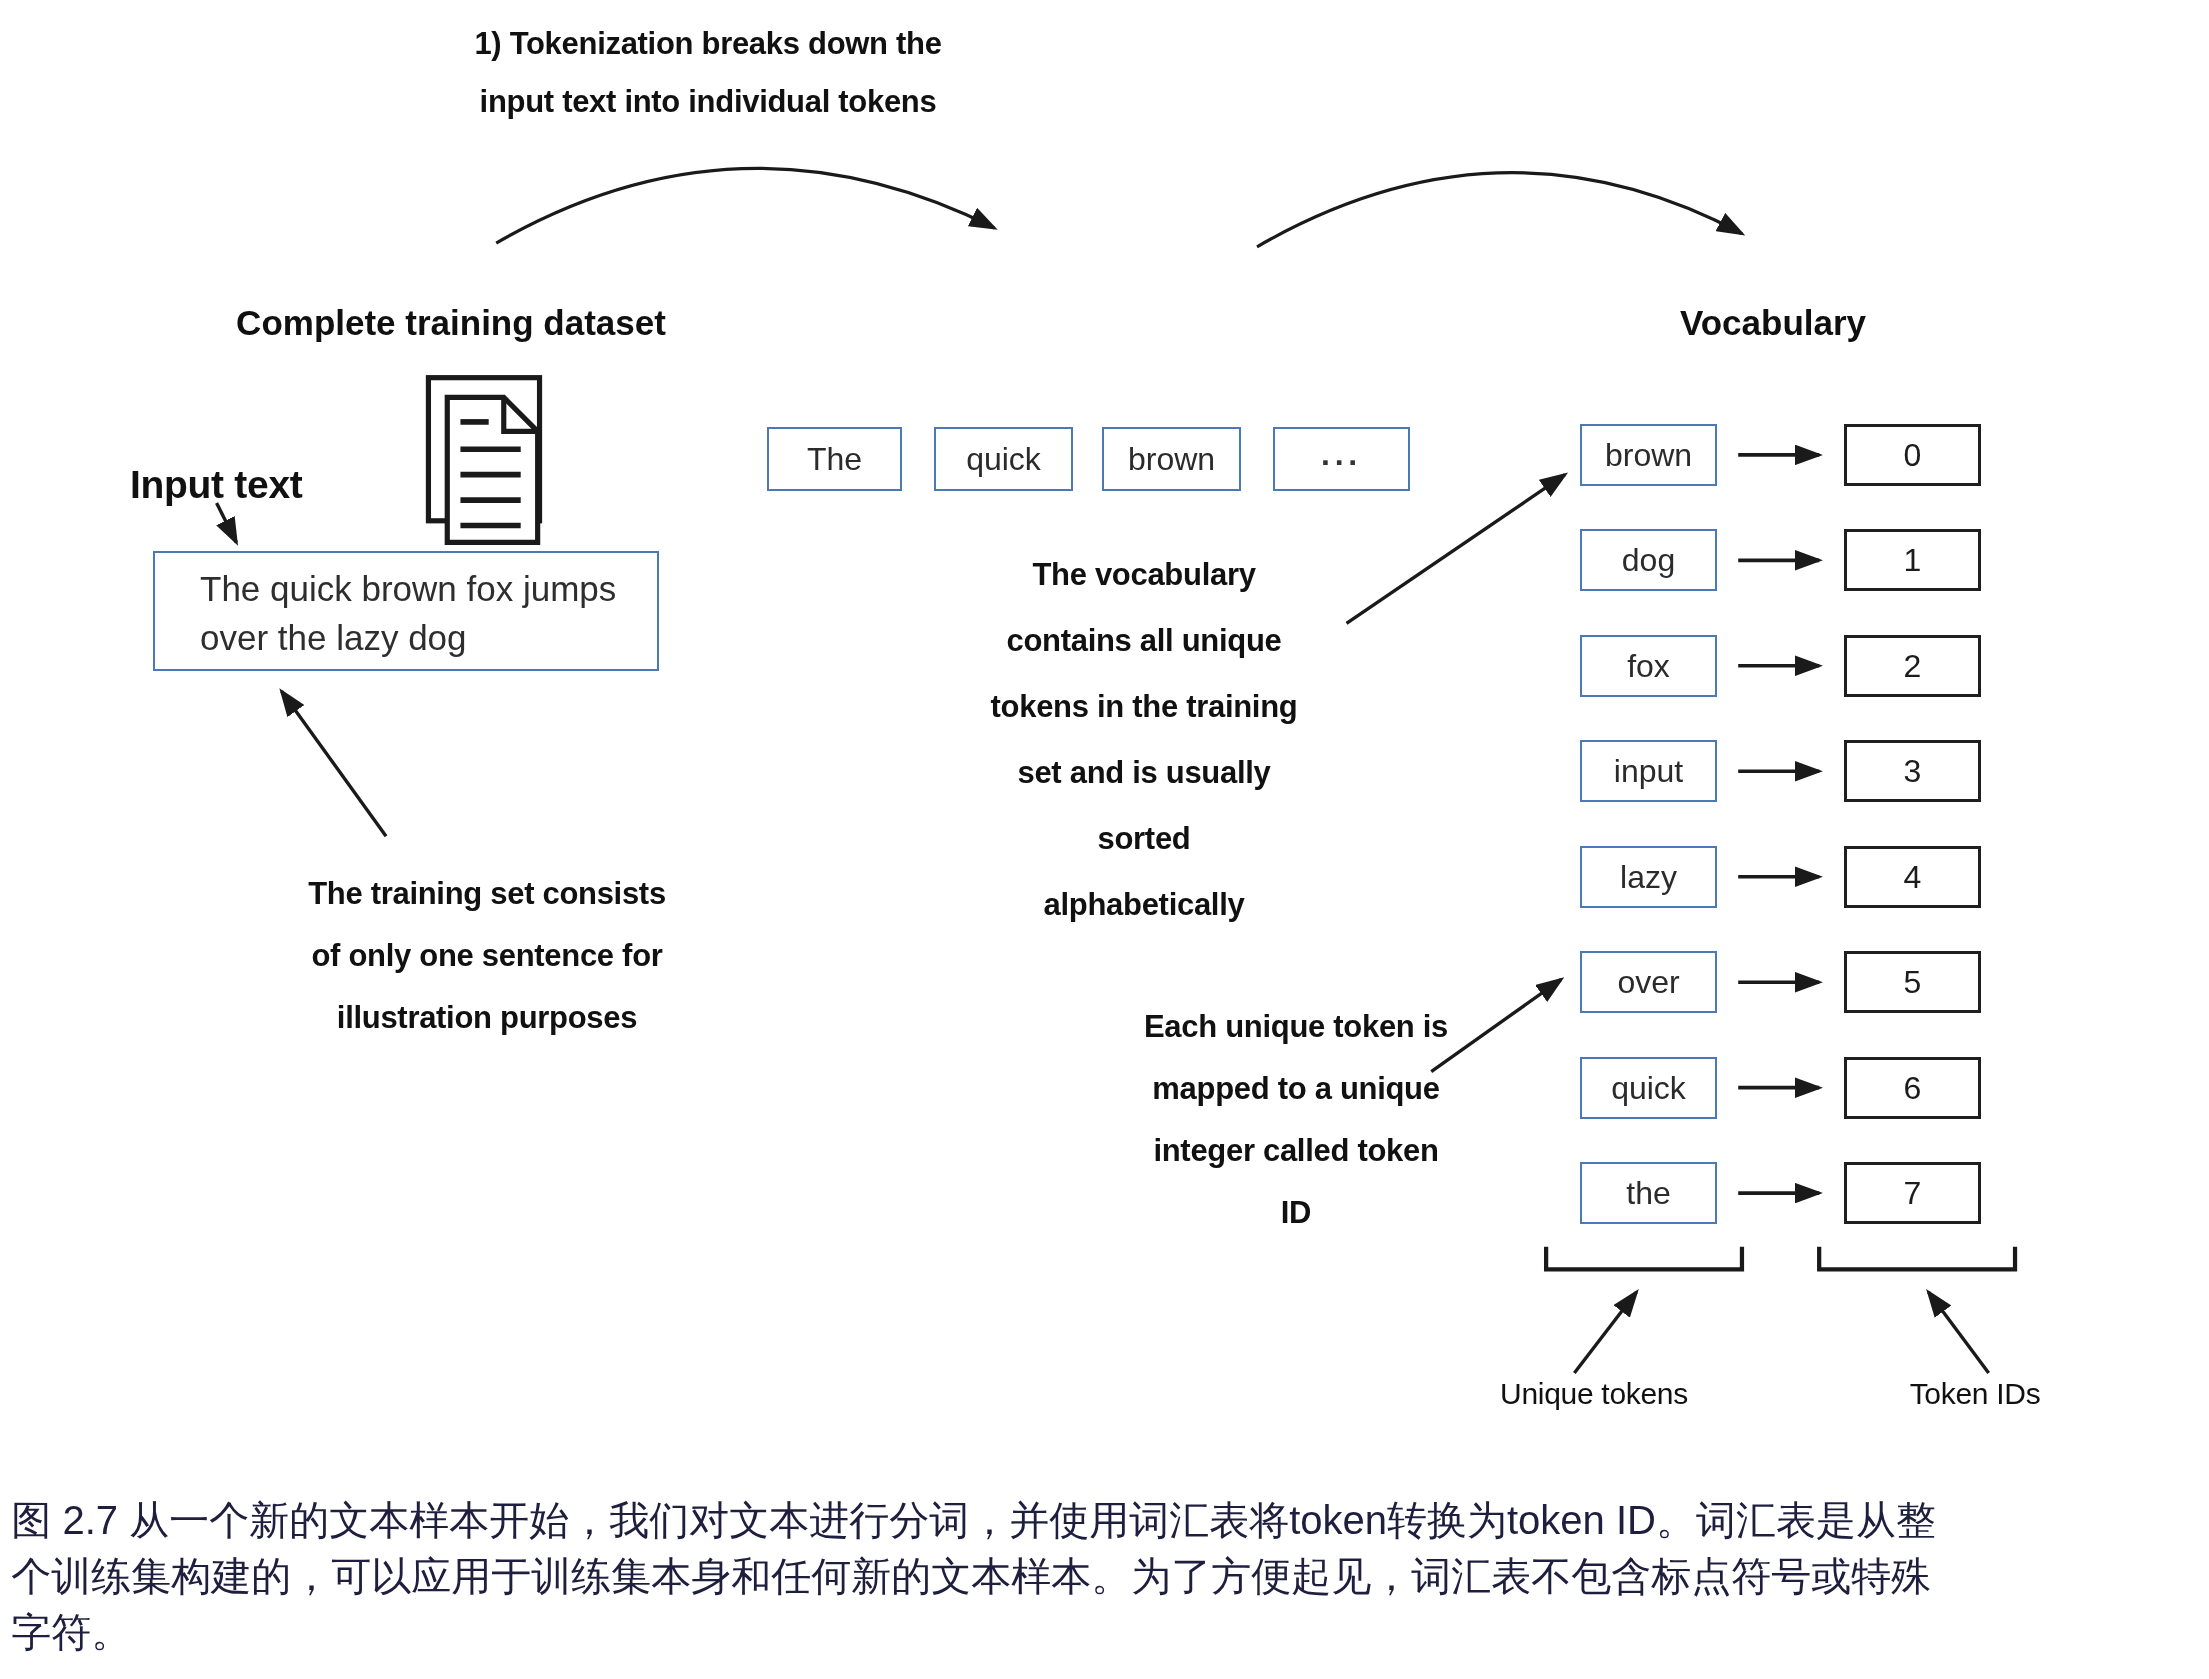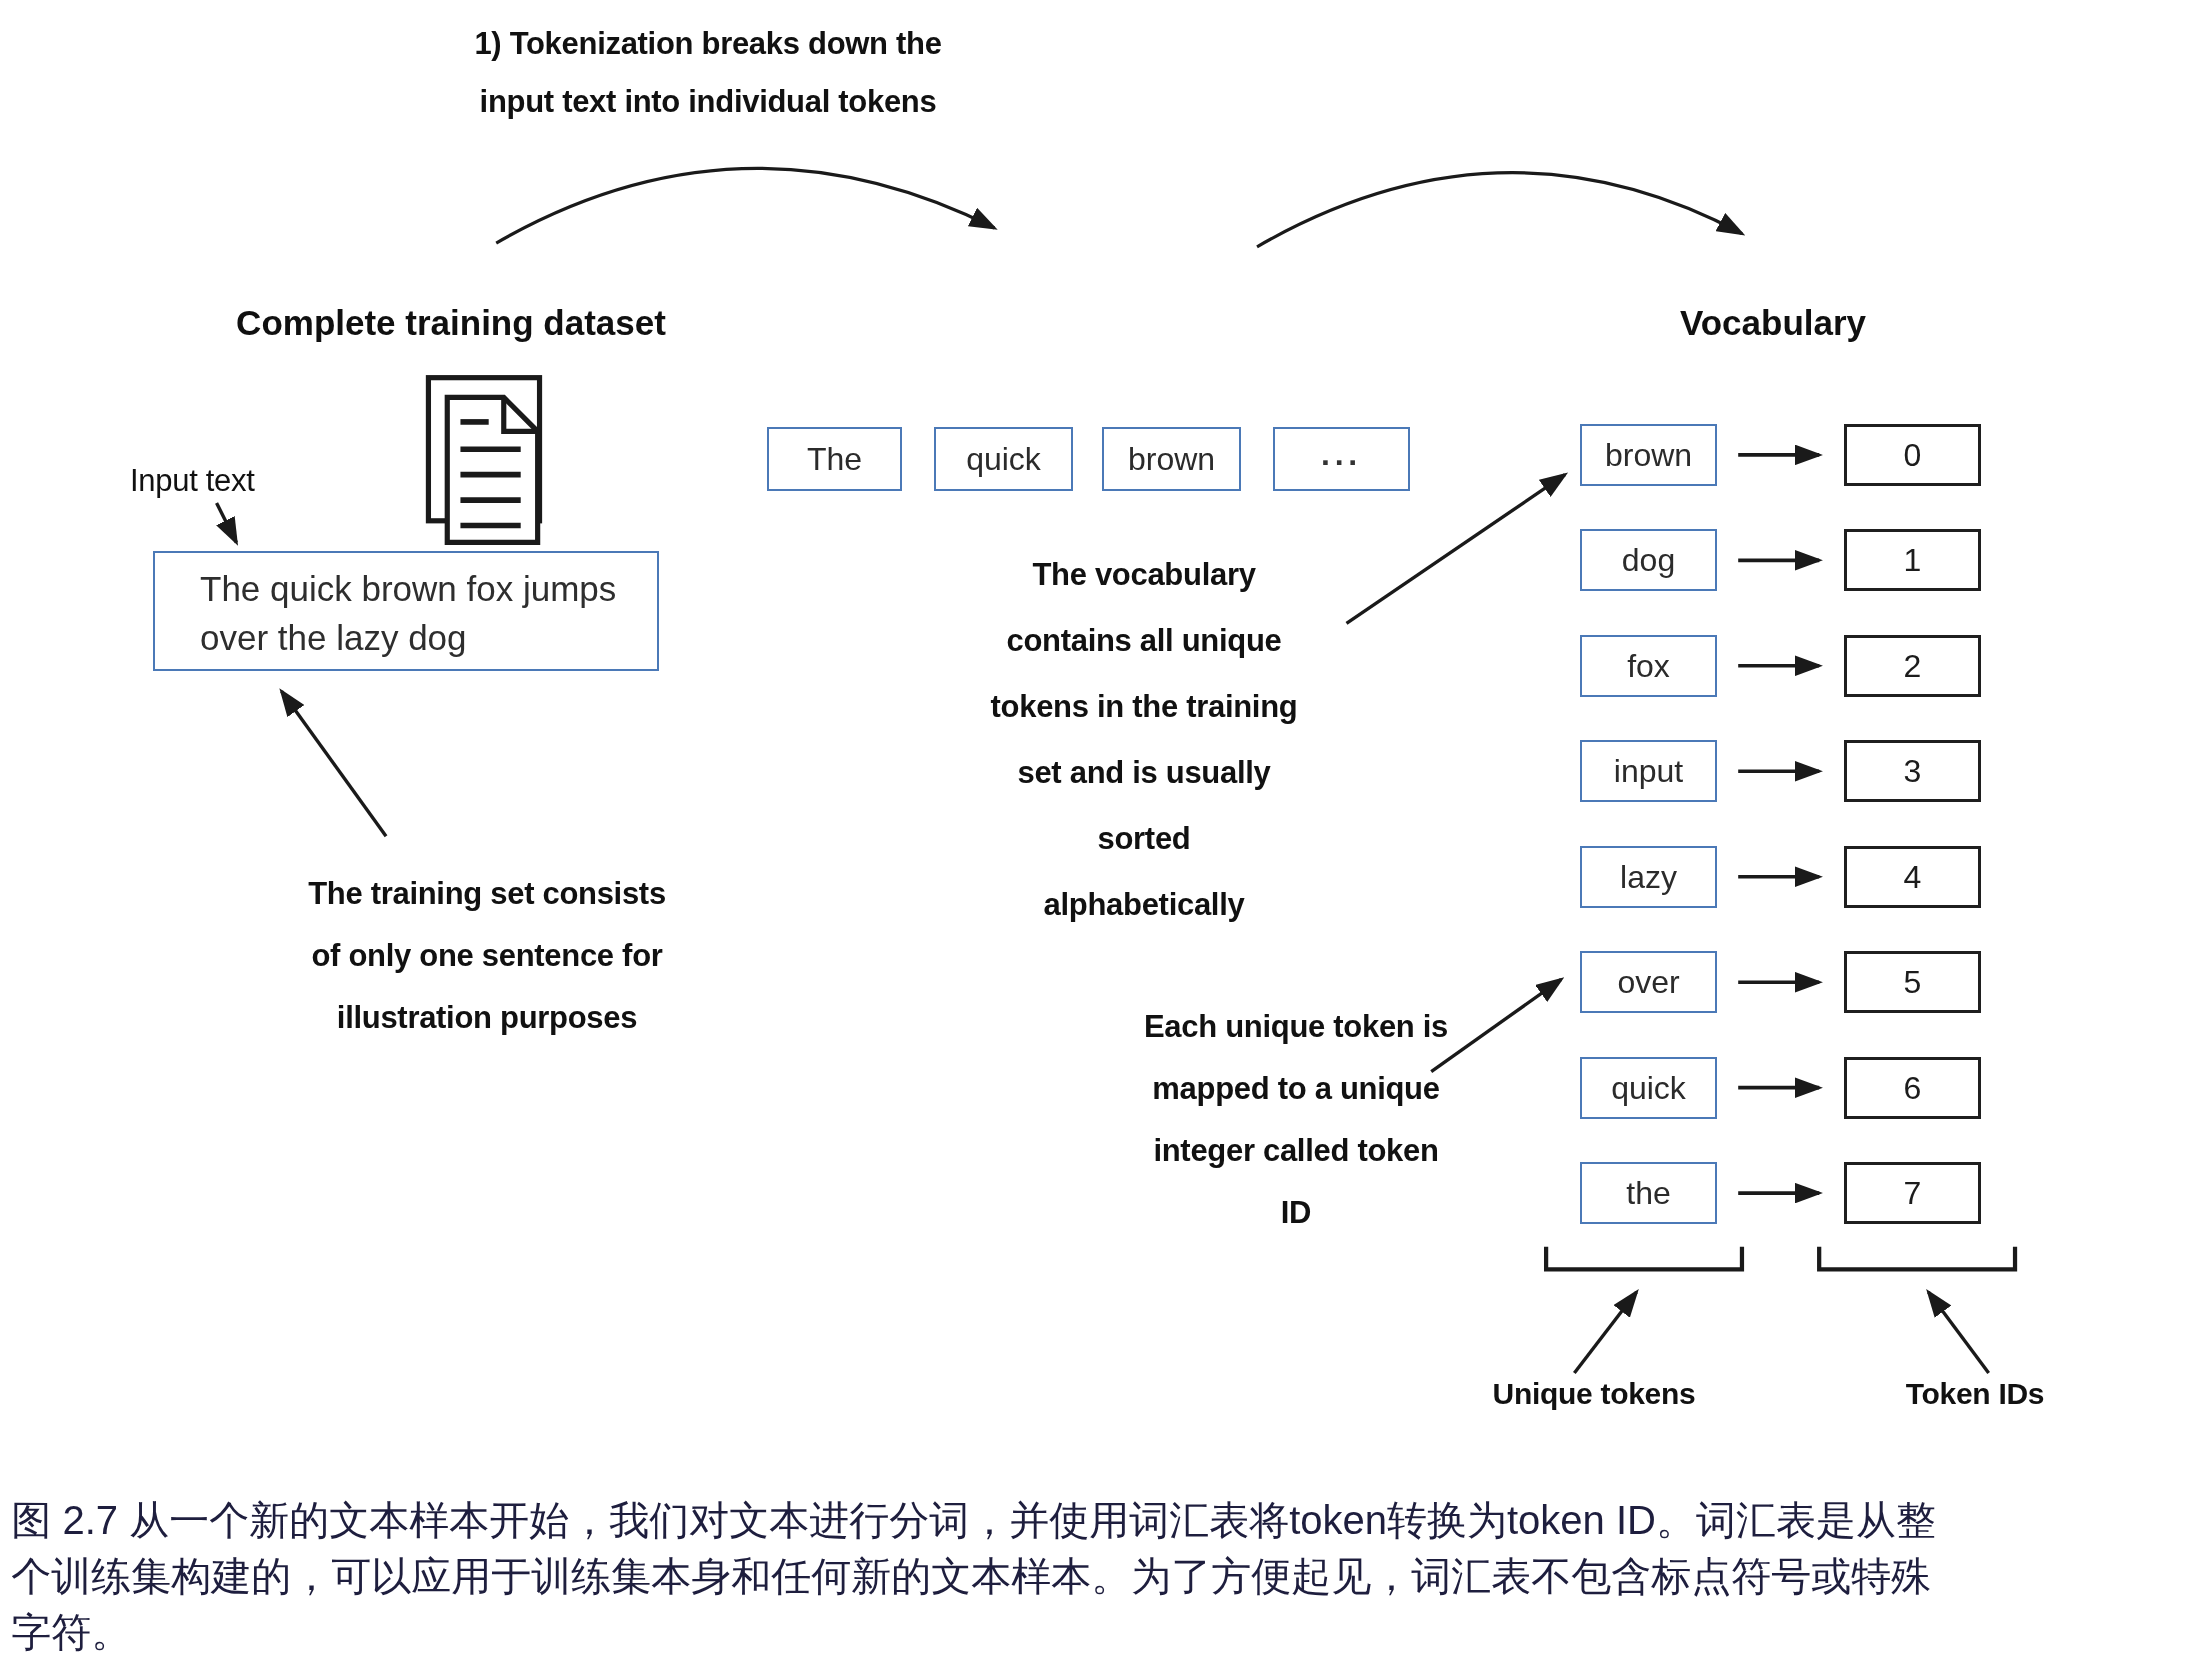--- a/index.html
+++ b/index.html
@@ -3,30 +3,30 @@
 <meta charset="utf-8">
 <style>
   html,body{margin:0;padding:0;background:#ffffff;}
   body{width:2209px;height:1680px;font-family:"Liberation Sans","DejaVu Sans",sans-serif;color:#1a1a1a;}
   .stage{position:relative;width:2209px;height:1664px;background:#ffffff;overflow:hidden;}
   svg.overlay{position:absolute;left:0;top:0;pointer-events:none;}
   .pre{white-space:pre-line;}
   .callout{position:absolute;font-weight:700;font-size:31px;line-height:58px;letter-spacing:-0.3px;text-align:center;transform:translateX(-50%);color:#111;}
   .note{position:absolute;font-weight:700;font-size:31px;line-height:62px;letter-spacing:-0.3px;text-align:center;transform:translateX(-50%);color:#111;}
   .col-header{position:absolute;font-weight:700;font-size:35px;text-align:center;transform:translateX(-50%);color:#101010;}
-  .input-label{position:absolute;left:130px;top:463px;font-weight:400;font-size:31px;letter-spacing:-0.3px;color:#111;}
+  .input-label{position:absolute;left:130px;top:463px;font-weight:700;font-size:39px;letter-spacing:-0.3px;color:#111;}
   .input-box{position:absolute;left:153px;top:551px;width:506px;height:120px;border:2.8px solid #4b79b7;box-sizing:border-box;
              font-size:35px;line-height:49px;color:#2e2e2e;padding:11.3px 0 0 45px;background:#fff;}
   .tokbox{position:absolute;height:64px;border:2.8px solid #4b79b7;box-sizing:border-box;background:#fff;
           display:flex;align-items:center;justify-content:center;font-size:32px;color:#2b2b2b;}
   .vrow-token{position:absolute;left:1580px;width:137px;height:62px;border:2.8px solid #4b79b7;box-sizing:border-box;background:#fff;
           display:flex;align-items:center;justify-content:center;font-size:32px;color:#2b2b2b;}
   .vrow-id{position:absolute;left:1844px;width:137px;height:62px;border:3.8px solid #1f1f1f;box-sizing:border-box;background:#fff;
           display:flex;align-items:center;justify-content:center;font-size:32px;color:#1c1c1c;}
-  .bracket-label{position:absolute;font-weight:700;font-size:30px;letter-spacing:-0.3px;text-align:center;transform:translateX(-50%);color:#111;}
+  .bracket-label{position:absolute;font-weight:400;font-size:30px;letter-spacing:-0.3px;text-align:center;transform:translateX(-50%);color:#111;}
   .caption{position:absolute;left:11.3px;top:1492px;width:2189px;font-size:40px;line-height:56px;color:#1e1e3e;}
   .dots{letter-spacing:4.7px;font-weight:700;color:#333;padding-bottom:9.4px;}
 </style>
 </head>
 <body>
 
 <div class="stage">
 
   <svg class="overlay" width="2209" height="1680" viewBox="0 0 2346 1784">
     <defs>

